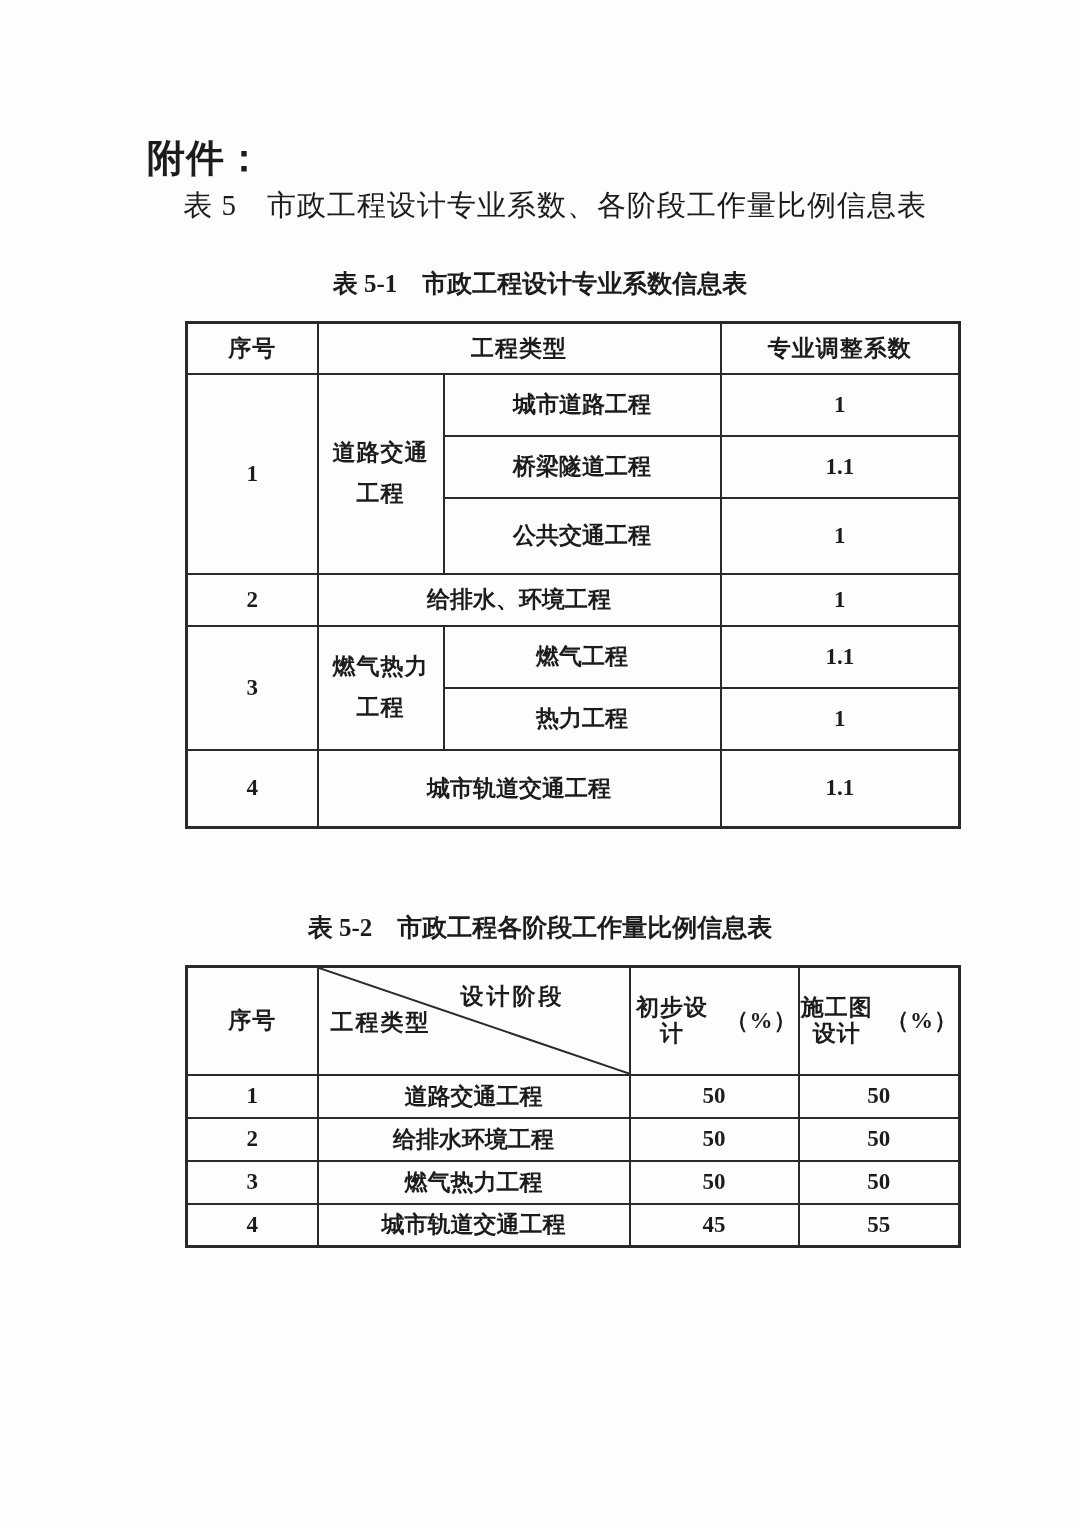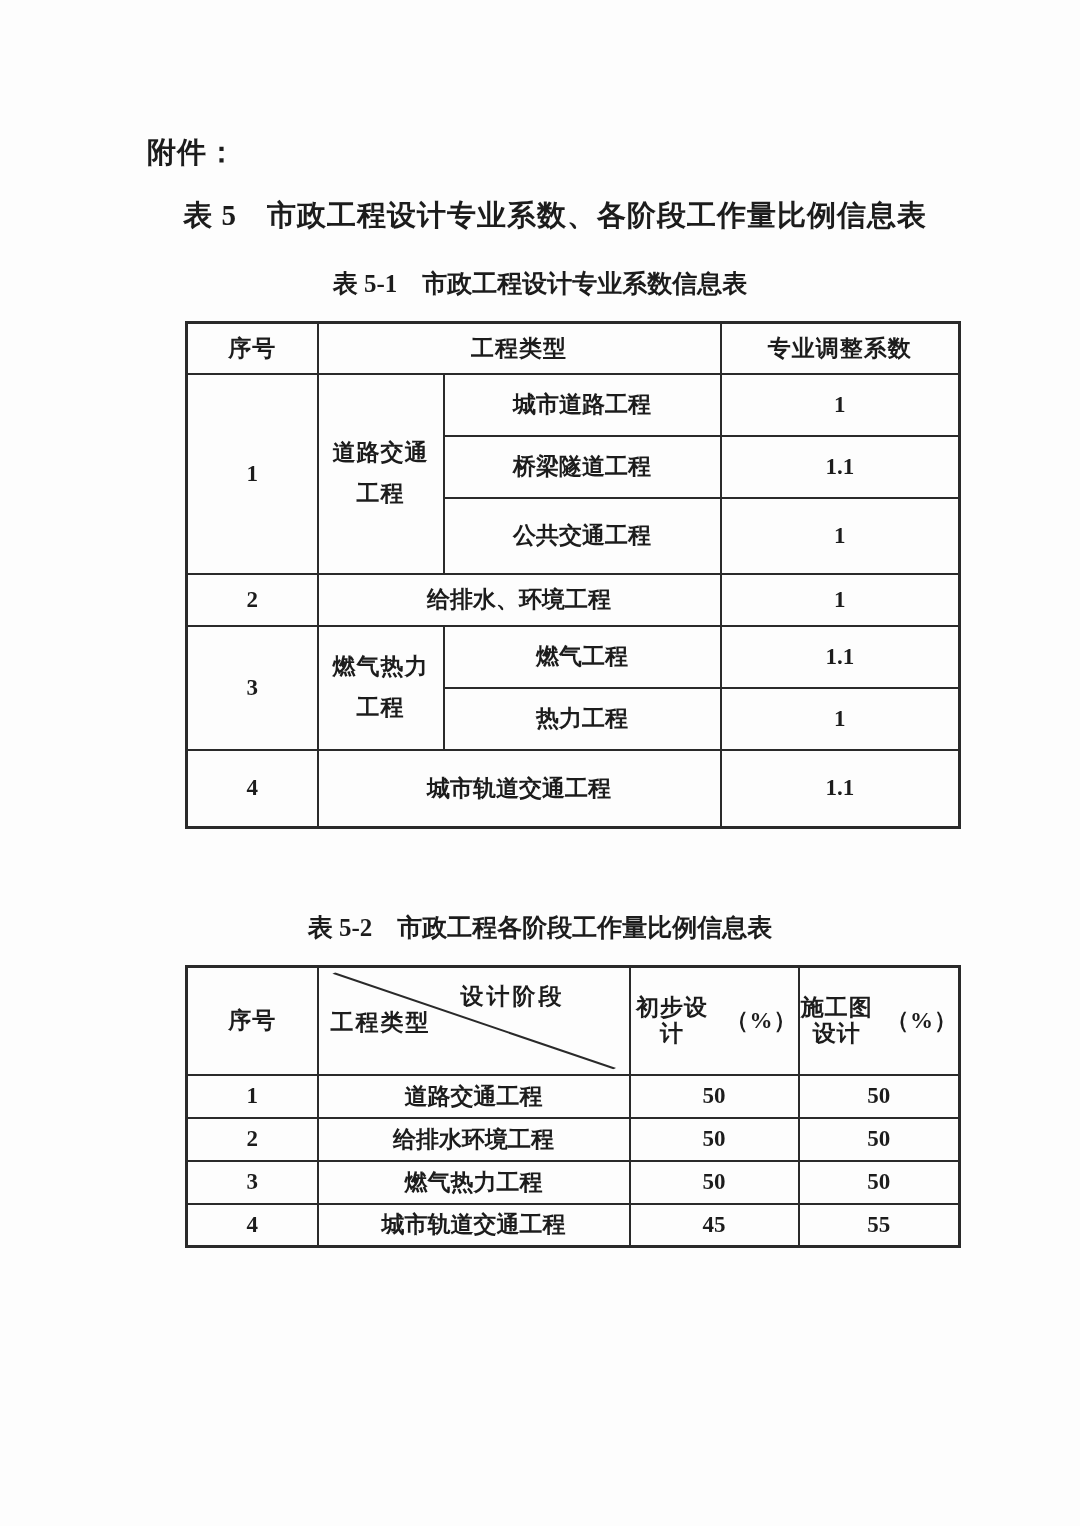--- a/index.html
+++ b/index.html
@@ -12,35 +12,35 @@
     background: #fdfdfd;
     font-family: "Liberation Serif", "DejaVu Serif", serif;
     color: #1c1c1c;
     overflow: hidden;
   }
 
   .attachment-label {
     position: absolute;
     left: 147px;
     top: 133px;
-    font-size: 29px;
+    font-size: 38px;
     font-weight: bold;
     letter-spacing: 1px;
   }
 
   .main-title {
     position: absolute;
     left: 0;
-    top: 196px;
+    top: 186px;
     width: 1080px;
     padding-left: 30px;
     box-sizing: border-box;
     text-align: center;
     font-size: 29px;
-    font-weight: bold;
+    font-weight: normal;
     letter-spacing: 1px;
   }
 
   .sub-title {
     position: absolute;
     left: 0;
     width: 1080px;
     box-sizing: border-box;
     text-align: center;
     font-size: 25px;
@@ -83,21 +83,21 @@
   .group-wrap {
     width: 100px;
     margin: 0 auto;
     line-height: 1.75;
     letter-spacing: 1px;
   }
 
   .num-cell { font-size: 24px; letter-spacing: 0; }
 
   
-  .diag-cell { position: relative; padding: 0; border-radius: 30px; }
+  .diag-cell { position: relative; padding: 0; }
   .diag-line-svg {
     position: absolute;
     left: 0; top: 0;
     width: 100%; height: 100%;
     display: block;
   }
   .diag-stage {
     position: absolute;
     top: 13px;
     left: 142px;

